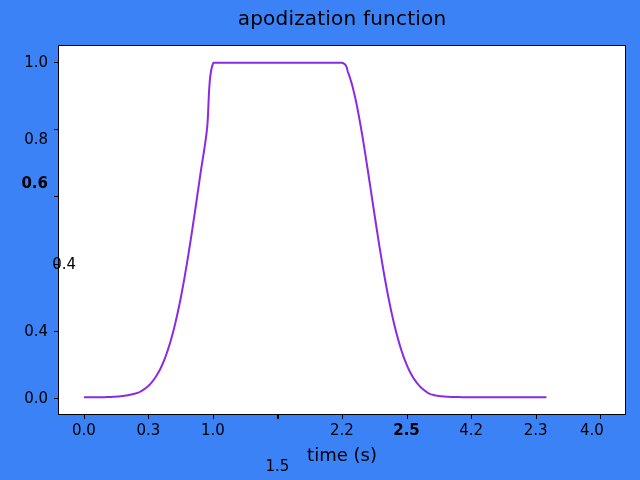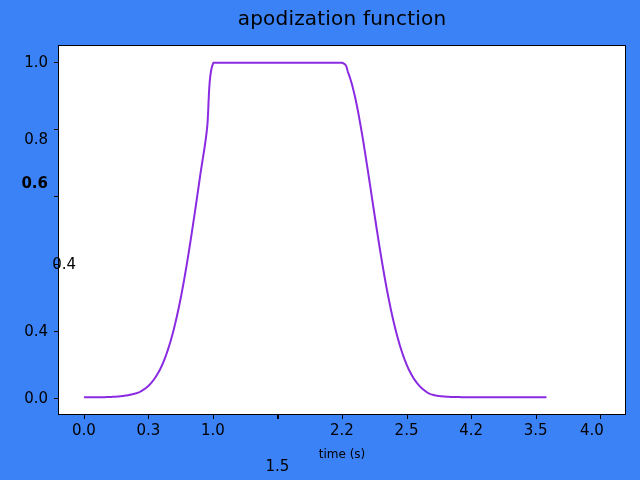--- a/index.html
+++ b/index.html
@@ -98,21 +98,21 @@
     color: #000000;
   }
 
   
   #xlabel {
     position: absolute;
     left: 58px;
     top: 444px;
     width: 568px;
     text-align: center;
-    font-size: 12px;
+    font-size: 18px;
     line-height: 21px;
     color: #000000;
   }
 </style>
 </head>
 <body>
 
 <div id="figure">
 
   <div id="chart-title">apodization function</div>
@@ -141,23 +141,23 @@
       <div class="ytick-mark" style="top: 196.364px;"></div>
       <div class="ytick-mark" style="top: 129.091px;"></div>
       <div class="ytick-mark" style="top: 61.8182px;"></div>
     </div>
   <div id="xtick-labels">
       <div class="xtick-label" style="left: 83.8182px;">0.0</div>
       <div class="xtick-label" style="left: 148.364px;">0.3</div>
       <div class="xtick-label" style="left: 212.909px;">1.0</div>
       <div class="xtick-label" style="left: 277.455px; margin-top: 36px;">1.5</div>
       <div class="xtick-label" style="left: 342px;">2.2</div>
-      <div class="xtick-label" style="left: 406.545px;">2.5</div>
+      <div class="xtick-label" style="left: 406.545px; font-weight: bold;">2.5</div>
       <div class="xtick-label" style="left: 471.091px;">4.2</div>
-      <div class="xtick-label" style="left: 535.636px;">3.5</div>
+      <div class="xtick-label" style="left: 535.636px;">2.3</div>
       <div class="xtick-label" style="left: 592px;">4.0</div>
     </div>
   <div id="ytick-labels">
       <div class="ytick-label" style="top: 398.182px;">0.0</div>
       <div class="ytick-label" style="top: 330.909px;">0.4</div>
       <div class="ytick-label" style="top: 263.636px; padding-left: 28px;">0.4</div>
       <div class="ytick-label" style="top: 183px; font-weight: bold;">0.6</div>
       <div class="ytick-label" style="top: 139px;">0.8</div>
       <div class="ytick-label" style="top: 61.8182px;">1.0</div>
     </div>

